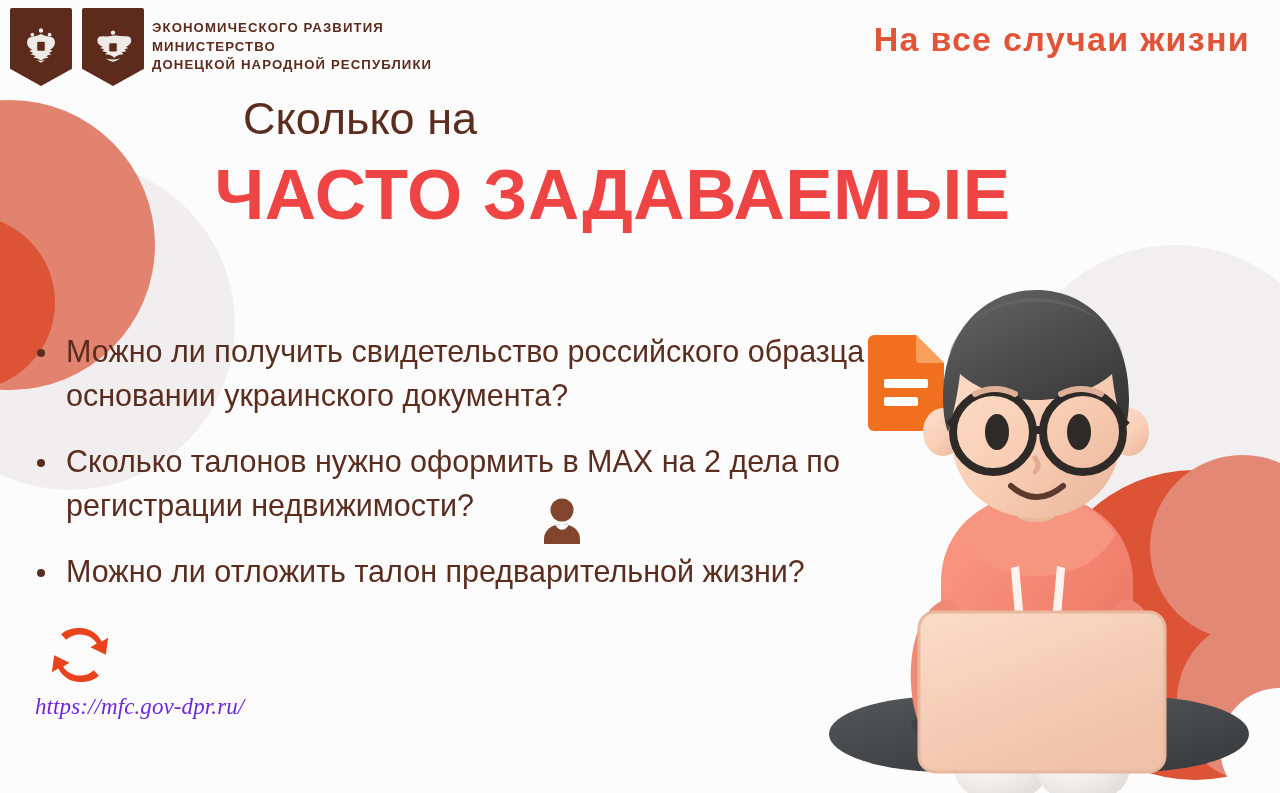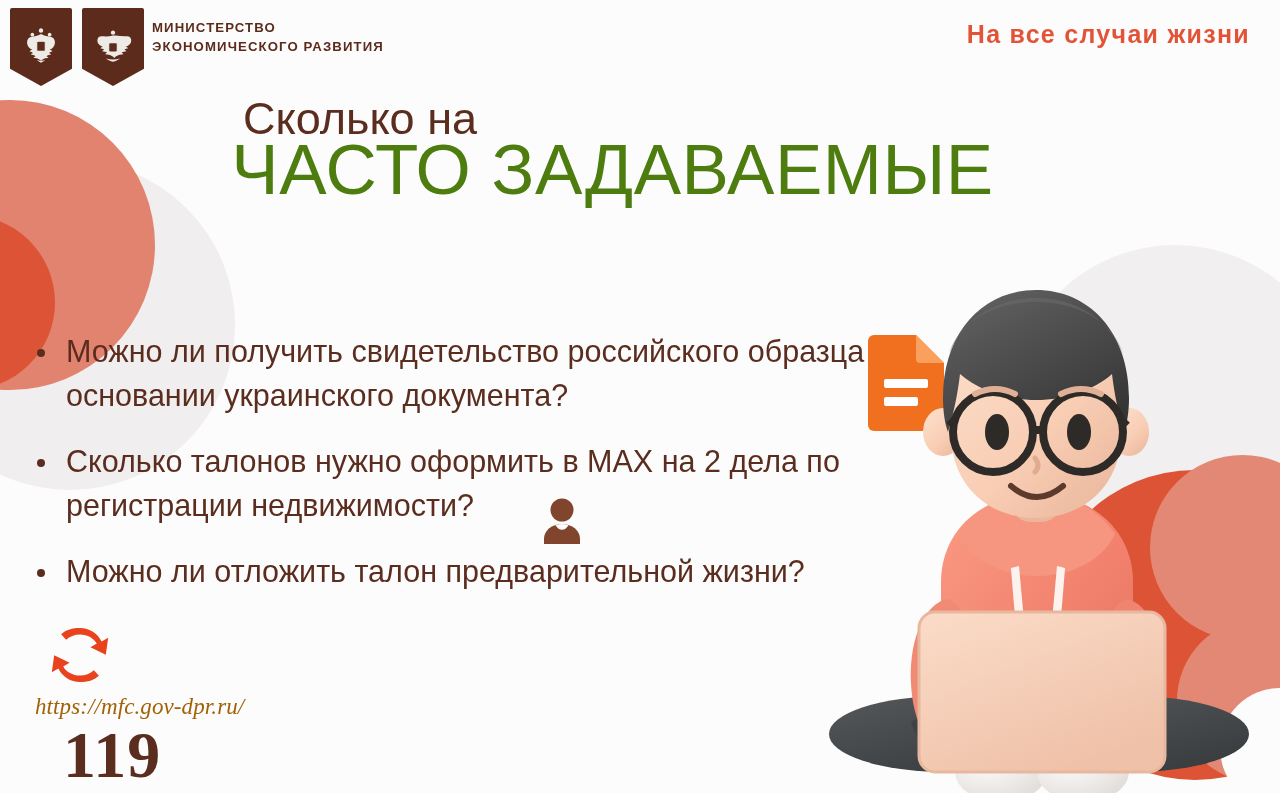--- a/index.html
+++ b/index.html
@@ -79,39 +79,39 @@
     color:#5c2b1c;
     font-size:13.2px;
     font-weight:bold;
     letter-spacing:1.1px;
     line-height:1.42;
     text-transform:uppercase;
   }
   .tagline{
     position:absolute;right:30px;top:20px;
     color:#e25438;
-    font-size:25px;font-weight:bold;
+    font-size:34px;font-weight:bold;
     letter-spacing:1.3px;
   }
 
   
   .kicker{
     position:absolute;left:243px;top:96px;
     color:#5b2d1f;
     font-size:45px;
     line-height:1;
     font-weight:400;
   }
   .headline{
-    position:absolute;left:40px;top:135px;
+    position:absolute;left:40px;top:160px;
     width:1145px;
     text-align:center;
-    color:#4d7c0f;
+    color:#ef4444;
     font-size:71px;
-    font-weight:normal;
+    font-weight:bold;
     line-height:0.99;
     letter-spacing:0.5px;
   }
   .headline .l2{display:block;}
 
   
   .faq-list{
     position:absolute;left:28px;top:330px;
     width:920px;
     list-style:none;margin:0;padding:0;
@@ -133,21 +133,21 @@
   .faq-text{display:inline;}
 
   
   .doc-icon{position:absolute;left:862px;top:331px;width:88px;height:104px;}
   .person-icon{position:absolute;left:540px;top:497px;width:44px;height:48px;}
 
   
   .contact{position:absolute;left:35px;top:620px;width:260px;}
   .sync-icon{width:74px;height:70px;display:block;margin-left:8px;}
   .site-url{
-    color:#a16207;
+    color:#6d28d9;
     font-size:23px;
     font-style:italic;
     font-family:"Liberation Serif","DejaVu Serif",serif;
     margin-top:4px;
     letter-spacing:0.1px;
     white-space:nowrap;
   }
   .phone{
     color:#5b2d1f;
     font-size:66px;
@@ -203,22 +203,23 @@
             <path d="M32 9c1.8 0 3 1.4 3 3s-1.2 2.8-3 2.8S29 13.6 29 12s1.2-3 3-3z"></path>
             <path d="M32 16c-5 1.4-10 1.4-16 1-3 0-5 1.6-5.6 4.4-.6 3 .6 5.8 2.6 7.6 1.4 1.3 3.1 2.1 5 2.5-1.4.4-2.6 1.1-3.5 2.2 2 .3 3.8.9 5.3 1.9-1.1.5-2.1 1.2-2.9 2.2 2.6.1 4.9.8 6.8 2-1 .5-1.9 1.2-2.6 2.2 3.6.1 6.8 1 9.4 2.6 1.2.7 2.3 1.6 3.3 2.6 1-1 2.1-1.9 3.3-2.6 2.6-1.6 5.8-2.5 9.4-2.6-.7-1-1.6-1.7-2.6-2.2 1.9-1.2 4.2-1.9 6.8-2-.8-1-1.8-1.7-2.9-2.2 1.5-1 3.3-1.6 5.3-1.9-.9-1.1-2.1-1.8-3.5-2.2 1.9-.4 3.6-1.2 5-2.5 2-1.8 3.2-4.6 2.6-7.6-.6-2.8-2.6-4.4-5.6-4.4-6 .4-11-.4-16-1z"></path>
             <path d="M22 48c3.3.9 6.6 1.4 10 1.4s6.7-.5 10-1.4c-3 2.2-6.4 3.6-10 4.4-3.6-.8-7-2.2-10-4.4z"></path>
           </g>
           <rect x="26" y="26" width="12" height="13" rx="2" fill="#5c2b1c" stroke="#eeeae6" stroke-width="1.6"></rect>
         </svg>
       </div>
     </div>
 
     <div class="ministry">
+      <div>ЭКОНОМИЧЕСКОГО РАЗВИТИЯ</div>
       <div>МИНИСТЕРСТВО</div>
-      <div>ЭКОНОМИЧЕСКОГО РАЗВИТИЯ</div>
+      <div>ДОНЕЦКОЙ НАРОДНОЙ РЕСПУБЛИКИ</div>
     </div>
 
     <div class="tagline">На все случаи жизни</div>
   </div>
 
   <div class="kicker">Сколько на</div>
   <div class="headline">
     <span class="l1">ЧАСТО ЗАДАВАЕМЫЕ</span>
   </div>
 
@@ -246,21 +247,20 @@
     <path d="M22 27c-10 0-18 6.6-18 14.8V47h36v-5.2C40 33.6 32 27 22 27z" fill="#80452c"></path>
     <path d="M15.5 28.2c2 3 4 4.6 6.5 4.6s4.5-1.6 6.5-4.6c-2-.8-4.2-1.2-6.5-1.2s-4.5.4-6.5 1.2z" fill="#fdfcfc"></path>
   </svg>
 
   <div class="contact">
     <svg class="sync-icon" viewBox="0 0 74 70">
       <path d="M37 8c9.6 0 17.8 5.6 21.6 13.6l6.6-3.8-2.4 17-15.4-7.6 6.4-3.7C50.9 18.2 44.4 14.4 37 14.4c-5.4 0-10.2 2-13.9 5.3l-5-5.4C23 9.6 29.6 8 37 8z" fill="#e8431d"></path>
       <path d="M37 62c-9.6 0-17.8-5.6-21.6-13.6L8.8 52.2l2.4-17 15.4 7.6-6.4 3.7c2.9 5.3 9.4 9.1 16.8 9.1 5.4 0 10.2-2 13.9-5.3l5 5.4C51 60.4 44.4 62 37 62z" fill="#e8431d"></path>
     </svg>
     <div class="site-url">https://mfc.gov-dpr.ru/</div>
-    <div class="phone">119</div>
   </div>
 
   <div class="character">
     <svg viewBox="0 0 440 511" aria-hidden="true">
       <defs>
         <linearGradient id="hoodieG" x1="0" y1="0" x2="1" y2="1">
           <stop offset="0%" stop-color="#fa9b84"></stop>
           <stop offset="55%" stop-color="#f2826e"></stop>
           <stop offset="100%" stop-color="#e2705e"></stop>
         </linearGradient>

